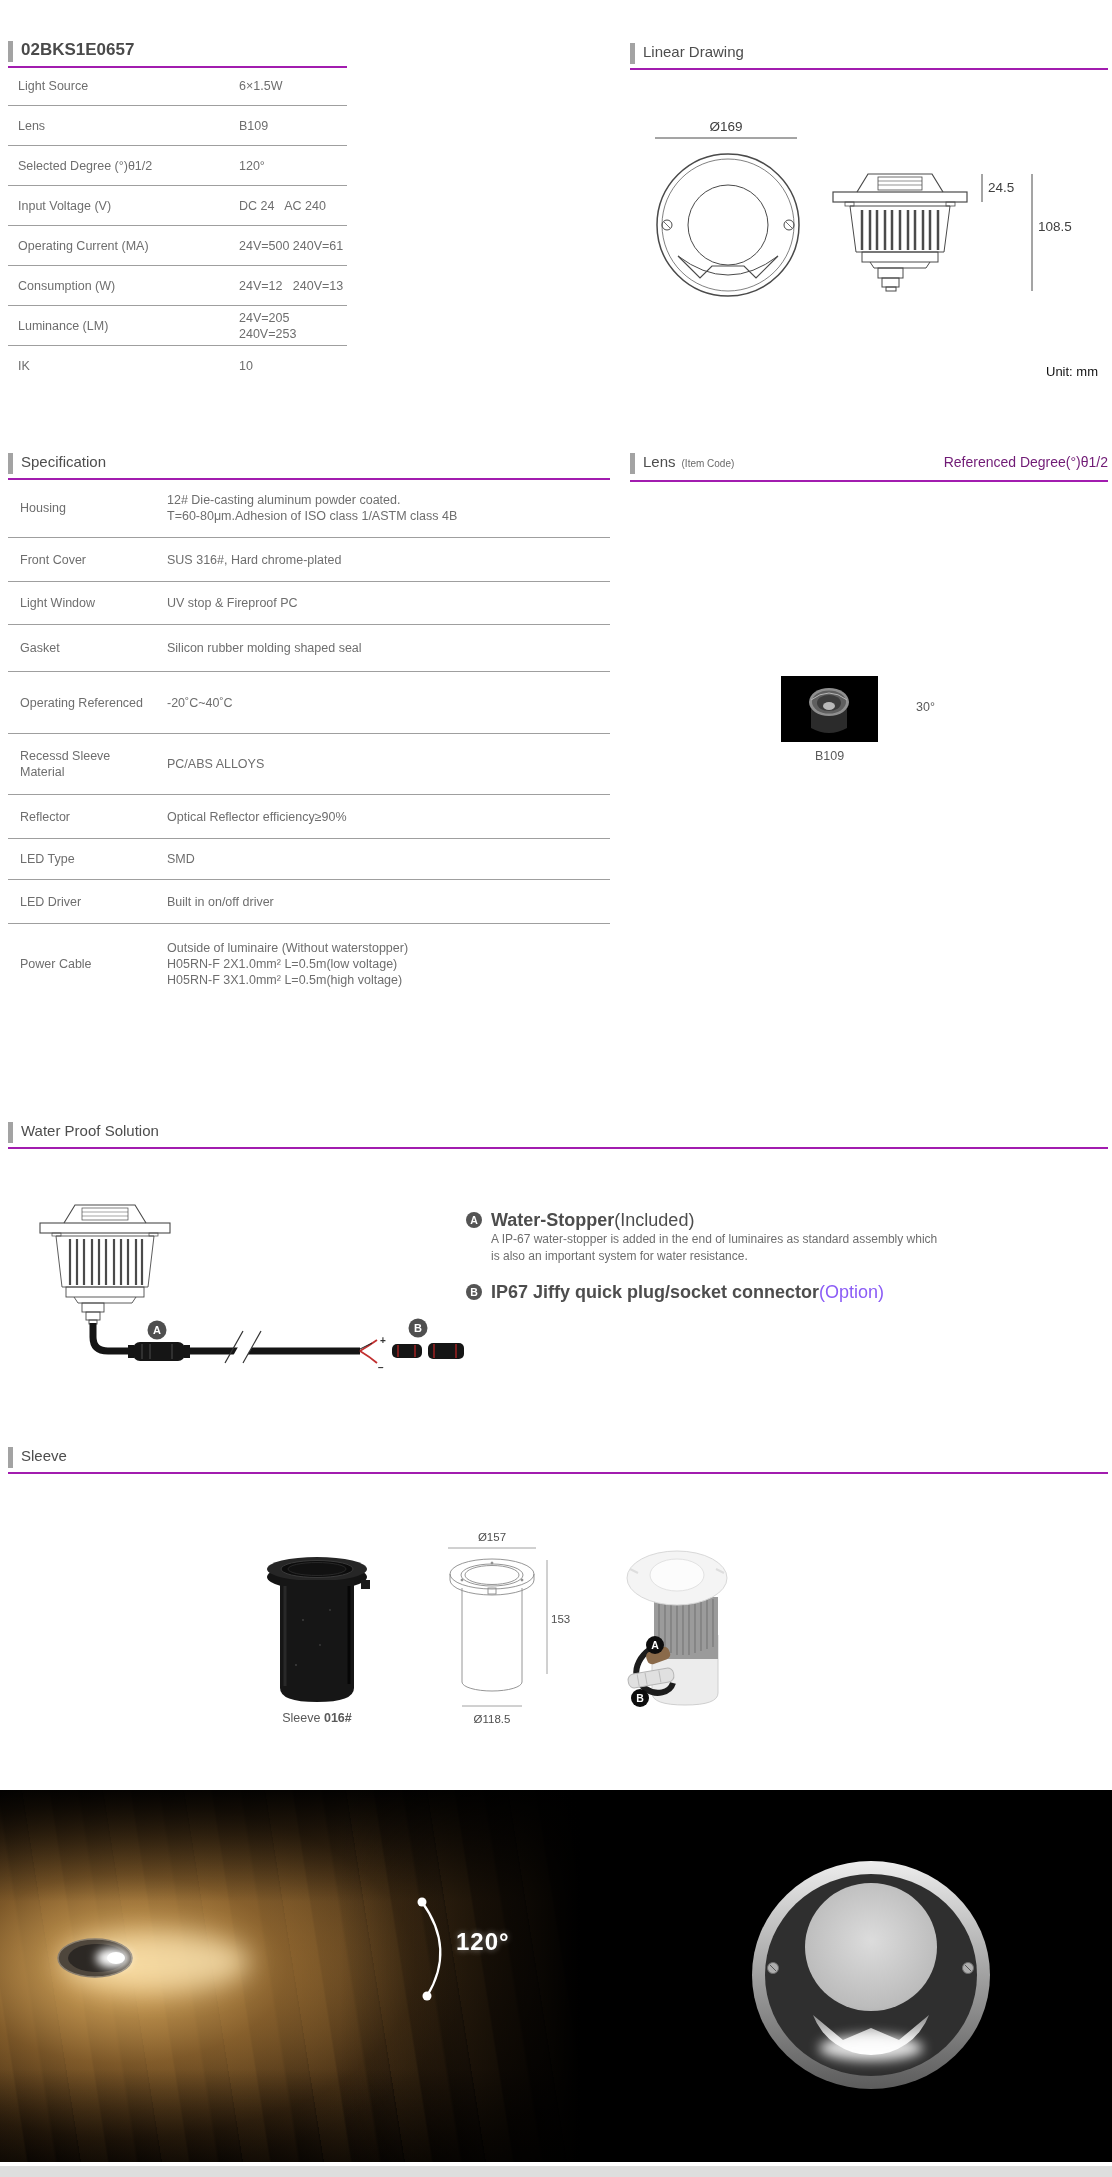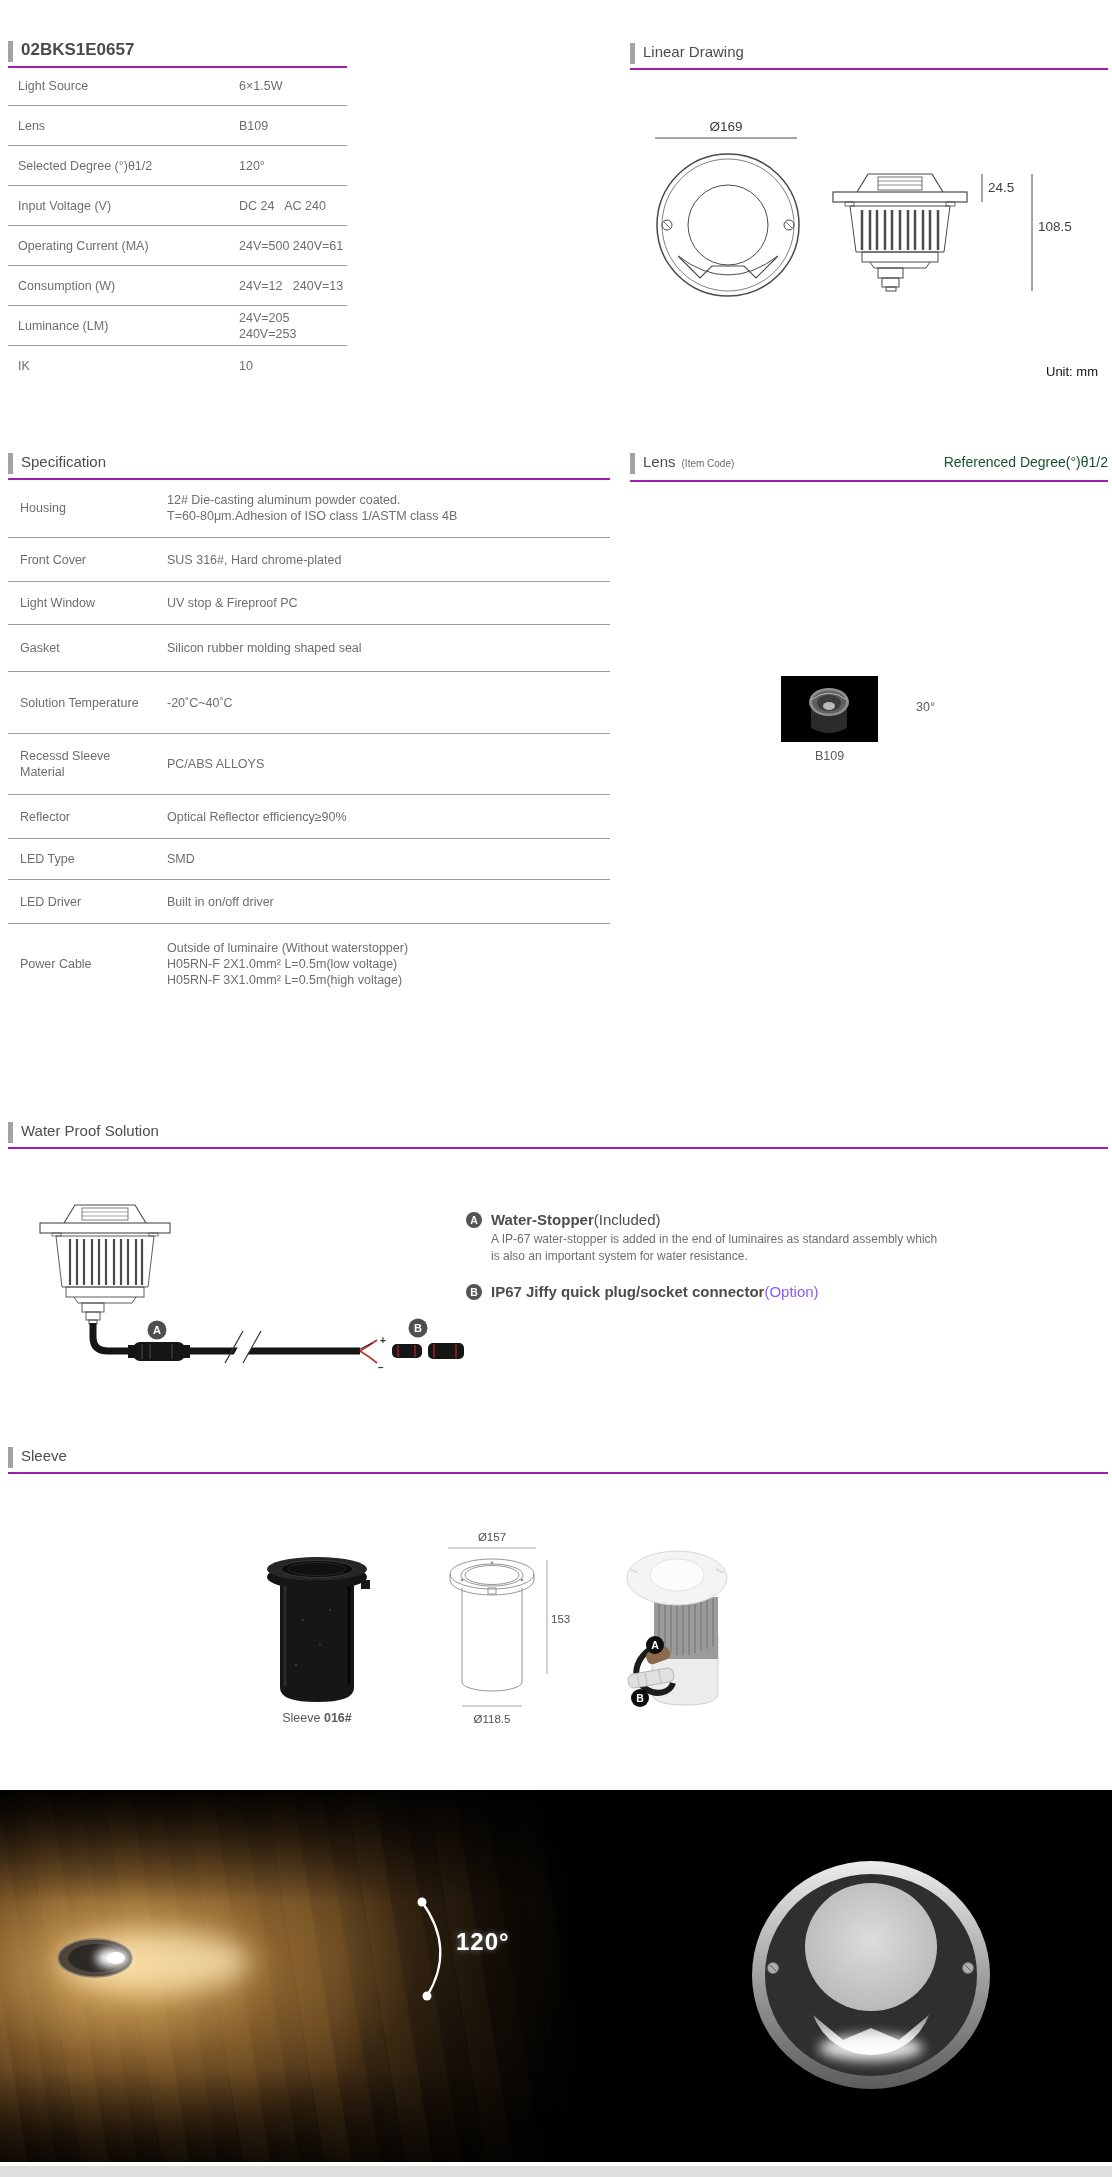--- a/index.html
+++ b/index.html
@@ -6,21 +6,21 @@
   .page { position:relative; width:1112px; height:2177px; background:#fff; overflow:hidden;
           font-family:"Liberation Sans","DejaVu Sans",sans-serif; }
 
   
   .hd { position:absolute; box-sizing:border-box; border-bottom:2px solid #a21caf;
         padding:0 0 6px 13px; font-size:15px; color:#4d4d4d; line-height:20px; }
   .hd::before { content:""; position:absolute; left:0; top:1px; width:5px; height:21px; background:#a3a3a3; }
   .hd.bold { font-weight:bold; font-size:17px; color:#4a4a4a; }
   .hd-flex { display:flex; justify-content:space-between; align-items:baseline; }
   .hd-sub { font-size:10px; color:#6a6a6a; margin-left:6px; }
-  .hd-right { font-size:14px; color:#14532d; }
+  .hd-right { font-size:14px; color:#701a75; }
 
   
   .tbl { position:absolute; }
   .trow { display:flex; align-items:center; box-sizing:border-box; border-bottom:1px solid #9f9f9f; }
   .trow.last { border-bottom:none; }
   .lbl,.val { font-size:12.5px; color:#6e6e6e; line-height:16px; }
   .val { white-space:pre-wrap; flex:1; }
   .product-tbl .trow { height:40px; padding-left:10px;gap:32px; }
   .product-tbl .lbl { width:189px; flex:0 0 189px; }
   .spec-tbl .trow { padding-left:12px; }
@@ -29,21 +29,21 @@
   .abs { position:absolute; }
   .unit-label { font-size:13px; color:#111; font-weight:500; }
   .small-gray { font-size:12.5px; color:#5a5a5a; }
 
   
   .wp-text { position:absolute; left:466px; top:1212px; width:600px; }
   .wp-item { display:flex; margin-bottom:19px; }
   .badge { width:16px; height:16px; border-radius:50%; background:#545454; color:#fff;
            font-size:10.5px; font-weight:bold; display:flex; align-items:center; justify-content:center;
            flex:0 0 16px; margin-right:9px; }
-  .wp-title { font-size:15px; font-weight:bold; color:#4d4d4d; line-height:16px; }
+  .wp-title { font-size:18px; font-weight:bold; color:#4d4d4d; line-height:16px; }
   .wp-suffix { font-weight:normal; color:#4d4d4d; }
   .wp-suffix.teal { color:#8b5cf6; }
   .wp-desc { font-size:12px; color:#6e6e6e; line-height:17px; white-space:pre-line; margin-top:3px; }
 
   
   .photo-wood { position:absolute; left:0; top:1790px; width:617px; height:372px; overflow:hidden;
     background:
       linear-gradient(to right, rgba(0,0,0,0) 55%, #000 94%),
       linear-gradient(to bottom, rgba(0,0,0,0.92), rgba(0,0,0,0) 30%),
       linear-gradient(to top, rgba(0,0,0,0.65), rgba(0,0,0,0) 25%),
@@ -173,21 +173,21 @@
       </div>
     <div class="trow" style="height:43px;">
         <span class="lbl">Light Window</span>
         <span class="val">UV stop &amp; Fireproof PC</span>
       </div>
     <div class="trow" style="height:47px;">
         <span class="lbl">Gasket</span>
         <span class="val">Silicon rubber molding shaped seal</span>
       </div>
     <div class="trow" style="height:62px;">
-        <span class="lbl">Solution Temperature</span>
+        <span class="lbl">Operating Referenced</span>
         <span class="val">-20˚C~40˚C</span>
       </div>
     <div class="trow" style="height:61px;">
         <span class="lbl">Recessd Sleeve Material</span>
         <span class="val">PC/ABS ALLOYS</span>
       </div>
     <div class="trow" style="height:44px;">
         <span class="lbl">Reflector</span>
         <span class="val">Optical Reflector efficiency≥90%</span>
       </div>

